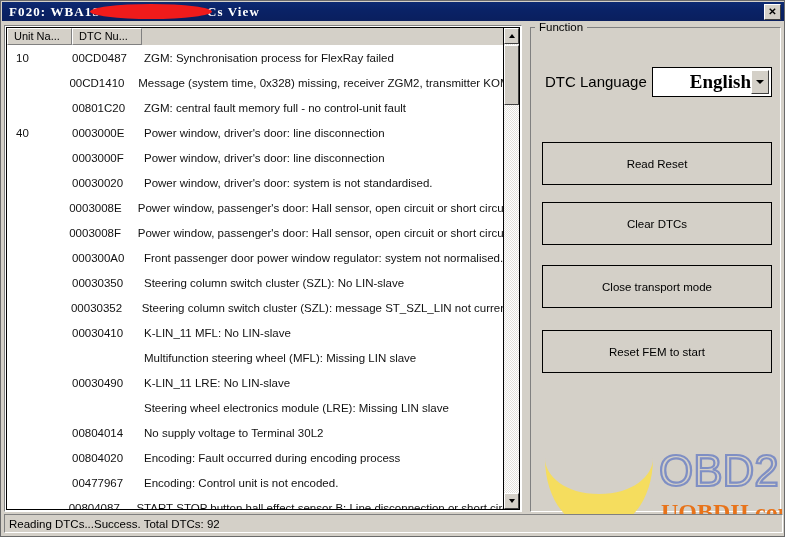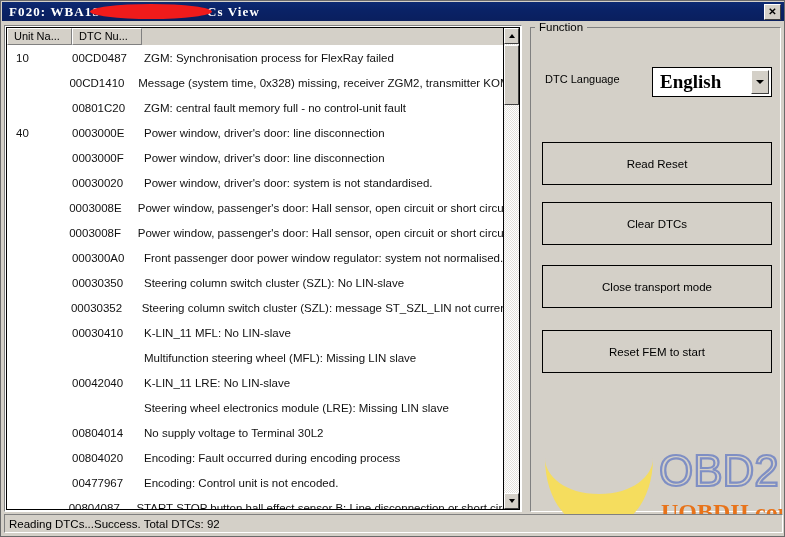--- a/index.html
+++ b/index.html
@@ -266,35 +266,36 @@
     font-size: 11.5px;
     color: #000;
     padding: 0 4px;
     line-height: 13px;
   }
 
   .dtc-lang-label {
     position: absolute;
     left: 543px;
     top: 52px;
-    font-size: 11px;
+    font-size: 15px;
     color: #000;
   }
   .combo {
     position: absolute;
     left: 650px;
     top: 46px;
     width: 120px;
     height: 30px;
     background: #ffffff;
     border: 1px solid #000000;
     box-sizing: border-box;
     display: flex;
     align-items: center;
     cursor: default;
+    text-align: right;
   }
   .combo-value {
     flex: 1 1 auto;
     font-family: "Liberation Serif", serif;
     font-size: 19px;
     font-weight: bold;
     color: #000;
     padding-left: 7px;
     overflow: hidden;
     white-space: nowrap;
@@ -454,21 +455,21 @@
               <div class="c-dtc">00030410</div>
               <div class="c-content">K-LIN_11 MFL: No LIN-slave</div>
             </div>
             <div class="row">
               <div class="c-unit"></div>
               <div class="c-dtc"></div>
               <div class="c-content">Multifunction steering wheel (MFL): Missing LIN slave</div>
             </div>
             <div class="row">
               <div class="c-unit"></div>
-              <div class="c-dtc">00042040</div>
+              <div class="c-dtc">00030490</div>
               <div class="c-content">K-LIN_11 LRE: No LIN-slave</div>
             </div>
             <div class="row">
               <div class="c-unit"></div>
               <div class="c-dtc"></div>
               <div class="c-content">Steering wheel electronics module (LRE): Missing LIN slave</div>
             </div>
             <div class="row">
               <div class="c-unit"></div>
               <div class="c-dtc">00804014</div>

